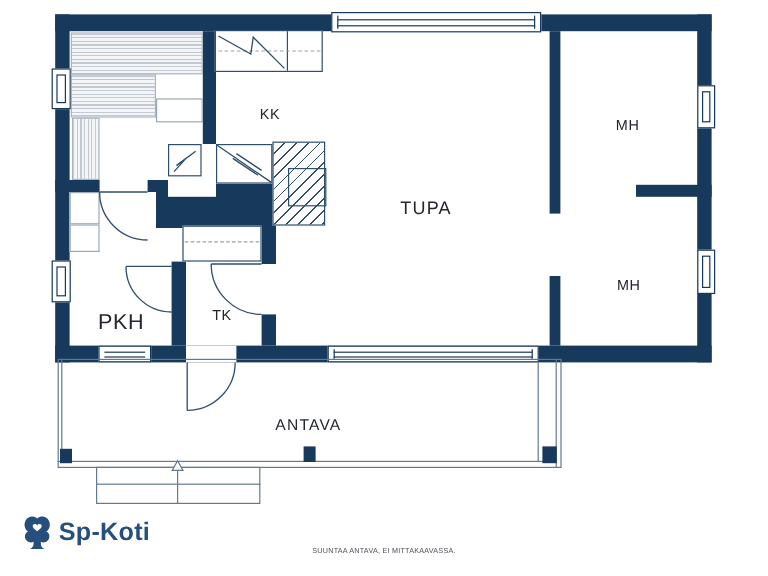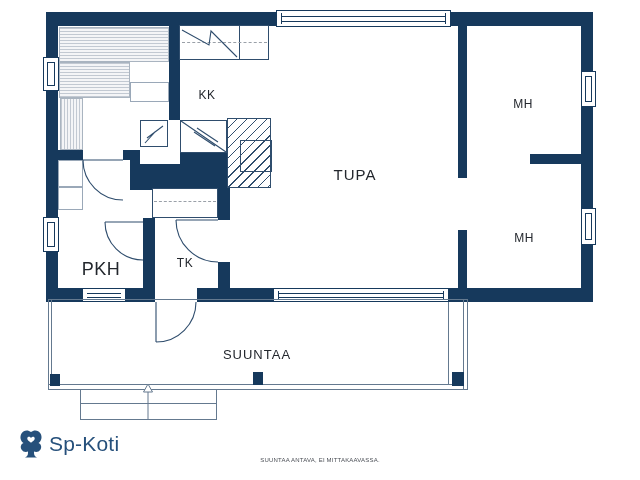--- a/index.html
+++ b/index.html
@@ -21,21 +21,21 @@
            background:repeating-linear-gradient(135deg,#fff 0 6px,var(--line,#2f4d6d) 6px 7px);}
   .vline{position:absolute;width:1px;background:var(--line,#2f4d6d);}
   .deckline{position:absolute;background:var(--deck-line,#64798f);}
   .deckbox{position:absolute;border:1px solid var(--deck-line,#64798f);box-sizing:border-box;background:transparent;}
   .dash{position:absolute;height:0;border-top:1px dashed var(--dash,#9aa0a8);}
   .label{position:absolute;transform:translate(-50%,-50%);color:var(--label,#23272d);white-space:nowrap;}
   .overlay{position:absolute;left:0;top:0;pointer-events:none;}
   .footer-note{position:absolute;left:320px;top:457px;transform:translateX(-50%);
                font-size:6px;letter-spacing:.2px;color:var(--footer,#4a4e55);}
   .logo{position:absolute;left:18px;top:429px;display:flex;align-items:center;gap:5px;}
-  .logo-text{font-size:21px;font-weight:400;color:var(--logo,#26507b);letter-spacing:.2px;}
+  .logo-text{font-size:21px;font-weight:700;color:var(--logo,#26507b);letter-spacing:.2px;}
 </style>
 </head>
 <body>
 
 <div class="canvas">
 
   <div class="w" style="left:46px;top:12px;width:231px;height:14px"></div>
   <div class="w" style="left:451px;top:12px;width:142px;height:14px"></div>
   <div class="w" style="left:46px;top:12px;width:12px;height:290px"></div>
   <div class="w" style="left:581px;top:12px;width:12px;height:290px"></div>
@@ -122,27 +122,27 @@
       <path d="M182 30 L209 45 L211 31 L237 57"></path>
       <path d="M163 126 L147 138 L155 132 L145 143"></path>
       <path d="M181 121 L226 152 M197 128 L218 142 M194 132 L215 146"></path>
     </g>
     <g stroke="#64798f" stroke-width="1" fill="none">
       <path d="M148 392 L148 420"></path>
       <path fill="#ffffff" d="M148 384 L152.5 392 L143.5 392 Z"></path>
     </g>
   </svg>
 
-  <div class="label" style="left:207px;top:95px;font-size:12px;letter-spacing:.5px">KK</div>
+  <div class="label" style="left:225px;top:95px;font-size:12px;letter-spacing:.5px">KK</div>
   <div class="label" style="left:355px;top:174px;font-size:15px;letter-spacing:1px">TUPA</div>
   <div class="label" style="left:523px;top:104px;font-size:12px;letter-spacing:.5px">MH</div>
   <div class="label" style="left:524px;top:238px;font-size:12px;letter-spacing:.5px">MH</div>
   <div class="label" style="left:101px;top:269px;font-size:18px;letter-spacing:.5px">PKH</div>
   <div class="label" style="left:185px;top:263px;font-size:12px;letter-spacing:.5px">TK</div>
-  <div class="label" style="left:257px;top:354px;font-size:13px;letter-spacing:1px">SUUNTAA</div>
+  <div class="label" style="left:257px;top:354px;font-size:13px;letter-spacing:1px">ANTAVA</div>
 
   <div class="logo">
     <svg width="26" height="30" viewBox="0 0 26 30">
       <path fill="#26507b" d="M13 3 C10 .5 5.5 1 3.5 4.5 C1.5 8 2.5 12 5.5 14 C3 15 2 18 3.5 20.5 C5 23 8 23.5 10 22.5 L10 24 C10 26 9 27.5 7 28.5 L19 28.5 C17 27.5 16 26 16 24 L16 22.5 C18 23.5 21 23 22.5 20.5 C24 18 23 15 20.5 14 C23.5 12 24.5 8 22.5 4.5 C20.5 1 16 .5 13 3 Z"></path>
       <path fill="#ffffff" d="M13 9 C12 7.3 9.8 7.4 9.3 9 C8.8 10.6 10.9 12.2 13 13.8 C15.1 12.2 17.2 10.6 16.7 9 C16.2 7.4 14 7.3 13 9 Z"></path>
     </svg>
     <span class="logo-text">Sp-Koti</span>
   </div>
   <div class="footer-note">SUUNTAA ANTAVA, EI MITTAKAAVASSA.</div>
 

